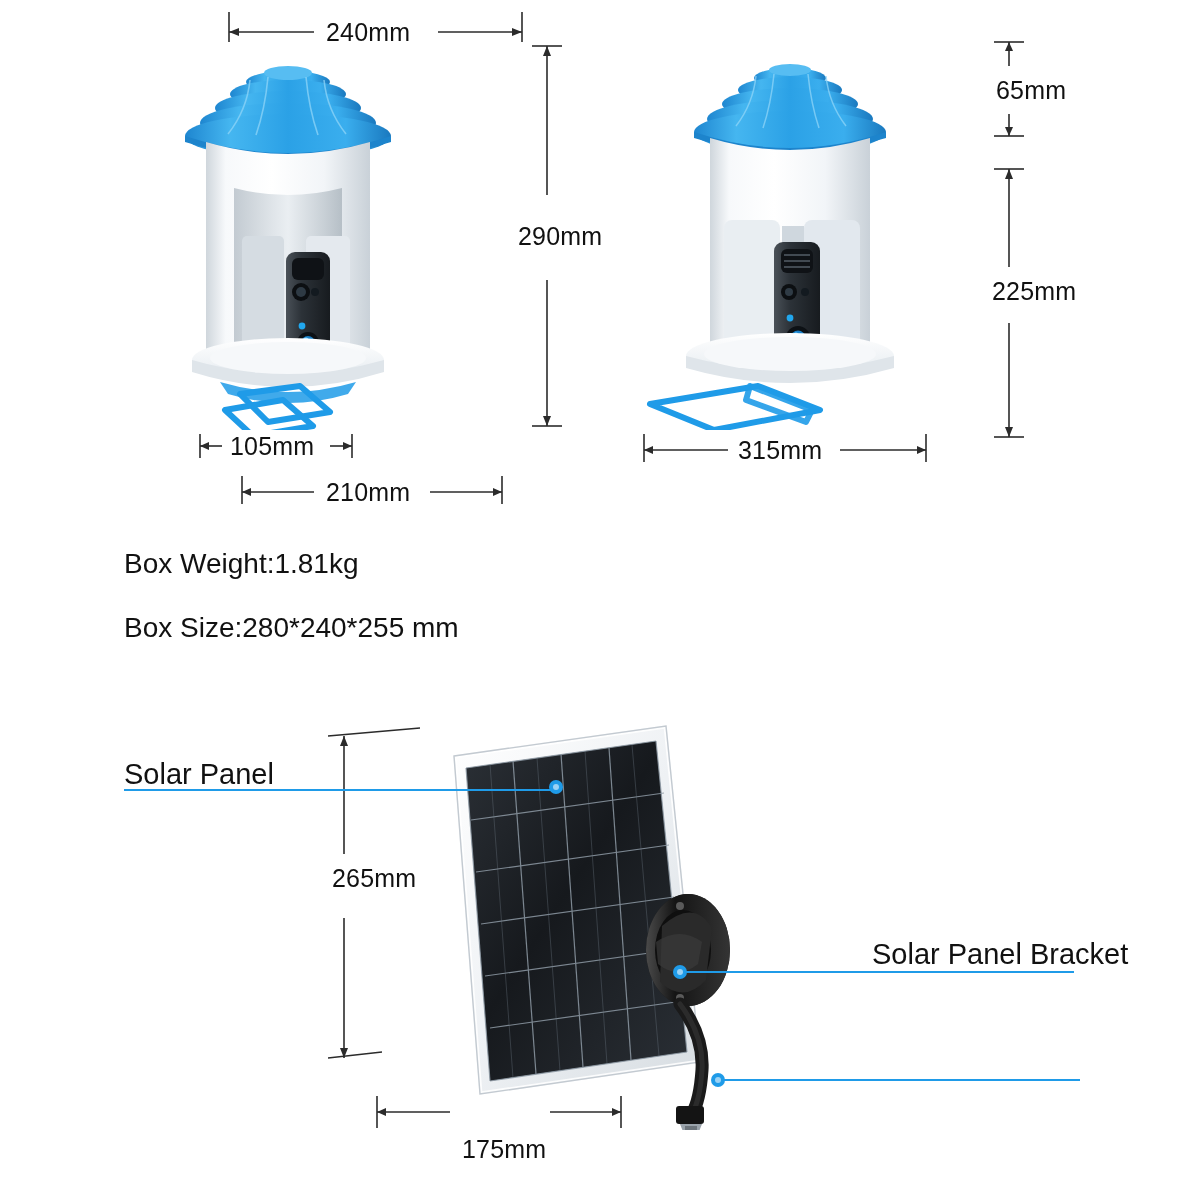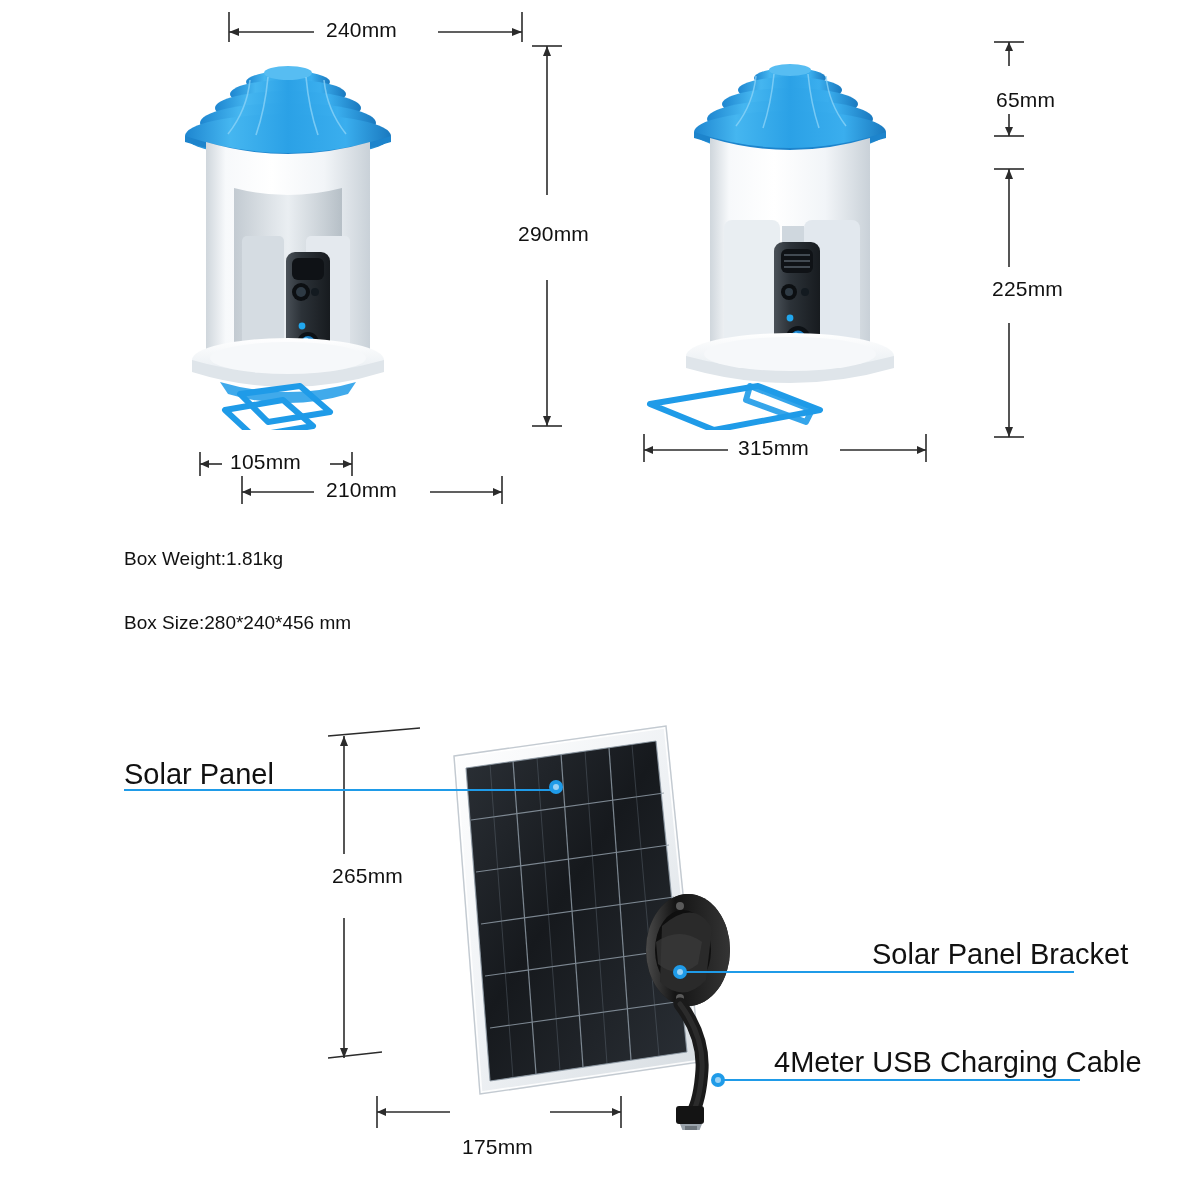--- a/index.html
+++ b/index.html
@@ -10,27 +10,27 @@
   body {
     width: 1200px;
     height: 1200px;
     position: relative;
     font-family: "Liberation Sans", sans-serif;
     color: #1a1a1a;
     overflow: hidden;
   }
   .abs { position: absolute; }
   .dim-label {
-    font-size: 21px;
+    font-size: 25px;
     color: #111111;
     white-space: nowrap;
     letter-spacing: 0.2px;
   }
   .spec-line {
-    font-size: 19px;
+    font-size: 28px;
     color: #111111;
     white-space: nowrap;
   }
   .callout-label {
     font-size: 29px;
     color: #111111;
     white-space: nowrap;
   }
   svg { display: block; }
   .tick { stroke: #2b2b2b; stroke-width: 1.6; }
@@ -143,21 +143,21 @@
     <line class="tick" x1="4" y1="6" x2="34" y2="6"></line>
     <line class="tick" x1="4" y1="386" x2="34" y2="386"></line>
     <line class="arrowline" x1="19" y1="6" x2="19" y2="155"></line>
     <line class="arrowline" x1="19" y1="240" x2="19" y2="386"></line>
     <path d="M19 6 l-4 10 h8 z" fill="#2b2b2b"></path>
     <path d="M19 386 l-4 -10 h8 z" fill="#2b2b2b"></path>
   </svg>
   <div class="abs dim-label" style="left:-10px; top:182px;">290mm</div>
 </div>
 
-<div class="abs" style="left:196px; top:430px; width:160px; height:32px;margin-top:18px;">
+<div class="abs" style="left:196px; top:430px; width:160px; height:32px;">
   <svg width="160" height="32" viewBox="0 0 160 32">
     <line class="tick" x1="4" y1="4" x2="4" y2="28"></line>
     <line class="tick" x1="156" y1="4" x2="156" y2="28"></line>
     <line class="arrowline" x1="4" y1="16" x2="26" y2="16"></line>
     <line class="arrowline" x1="134" y1="16" x2="156" y2="16"></line>
     <path d="M4 16 l9 -4 v8 z" fill="#2b2b2b"></path>
     <path d="M156 16 l-9 -4 v8 z" fill="#2b2b2b"></path>
   </svg>
   <div class="abs dim-label" style="left:34px; top:2px;">105mm</div>
 </div>
@@ -232,21 +232,21 @@
 
 <div class="abs" style="left:990px; top:36px; width:36px; height:106px;">
   <svg width="36" height="106" viewBox="0 0 36 106">
     <line class="tick" x1="4" y1="6" x2="34" y2="6"></line>
     <line class="tick" x1="4" y1="100" x2="34" y2="100"></line>
     <line class="arrowline" x1="19" y1="6" x2="19" y2="30"></line>
     <line class="arrowline" x1="19" y1="78" x2="19" y2="100"></line>
     <path d="M19 6 l-4 9 h8 z" fill="#2b2b2b"></path>
     <path d="M19 100 l-4 -9 h8 z" fill="#2b2b2b"></path>
   </svg>
-  <div class="abs dim-label" style="left:6px; top:40px;margin-top:12px;">65mm</div>
+  <div class="abs dim-label" style="left:6px; top:40px;">65mm</div>
 </div>
 
 <div class="abs" style="left:990px; top:136px; width:36px; height:280px;margin-top:27px;">
   <svg width="36" height="280" viewBox="0 0 36 280">
     <line class="tick" x1="4" y1="6" x2="34" y2="6"></line>
     <line class="tick" x1="4" y1="274" x2="34" y2="274"></line>
     <line class="arrowline" x1="19" y1="6" x2="19" y2="104"></line>
     <line class="arrowline" x1="19" y1="160" x2="19" y2="274"></line>
     <path d="M19 6 l-4 10 h8 z" fill="#2b2b2b"></path>
     <path d="M19 274 l-4 -10 h8 z" fill="#2b2b2b"></path>
@@ -263,21 +263,21 @@
     <path d="M4 18 l9 -4 v8 z" fill="#2b2b2b"></path>
     <path d="M286 18 l-9 -4 v8 z" fill="#2b2b2b"></path>
   </svg>
   <div class="abs dim-label" style="left:98px; top:4px;">315mm</div>
 </div>
 
 <div class="abs" style="left:124px; top:548px;">
   <div class="spec-line">Box Weight:1.81kg</div>
 </div>
 <div class="abs" style="left:124px; top:612px;">
-  <div class="spec-line">Box Size:280*240*456 mm</div>
+  <div class="spec-line">Box Size:280*240*255 mm</div>
 </div>
 
 <div class="abs" style="left:380px; top:710px; width:400px; height:420px;">
   <svg width="400" height="420" viewBox="0 0 400 420">
     <defs>
       <linearGradient id="frameGrad" x1="0" y1="0" x2="1" y2="1">
         <stop offset="0%" stop-color="#ffffff"></stop>
         <stop offset="50%" stop-color="#eef1f4"></stop>
         <stop offset="100%" stop-color="#d6dce1"></stop>
       </linearGradient>
@@ -382,14 +382,13 @@
   </svg>
   <div class="abs callout-label" style="left:204px; top:-2px;">Solar Panel Bracket</div>
 </div>
 
 <div class="abs" style="left:706px; top:1046px; width:380px; height:56px;">
   <svg class="abs" width="380" height="56" viewBox="0 0 380 56" style="left:0; top:0;">
     <line class="leader" x1="10" y1="34" x2="374" y2="34"></line>
     <circle class="leaderdot" cx="12" cy="34" r="7"></circle>
     <circle cx="12" cy="34" r="3" fill="#ffffff" opacity="0.55"></circle>
   </svg>
-  <div class="abs callout-label" style="left:68px; top:0px;">4Meter USB Charging Cable</div>
 </div>
 
 </body></html>

